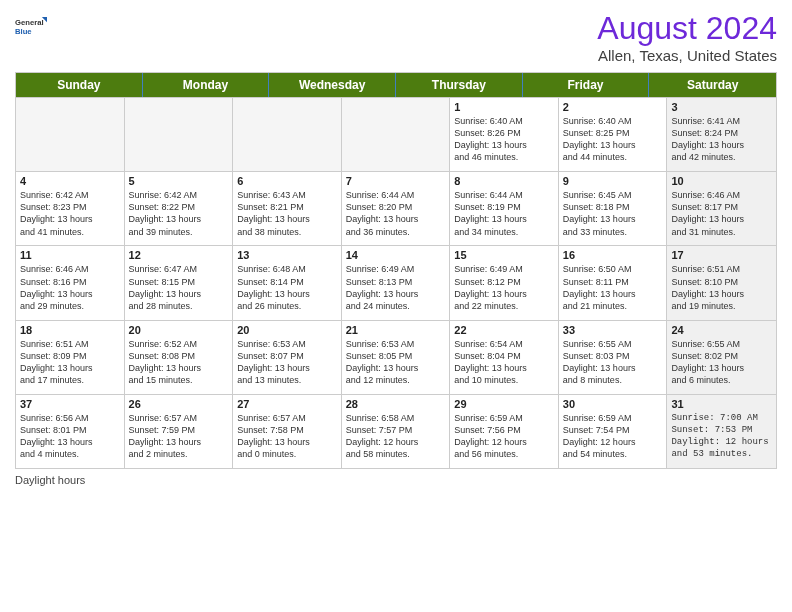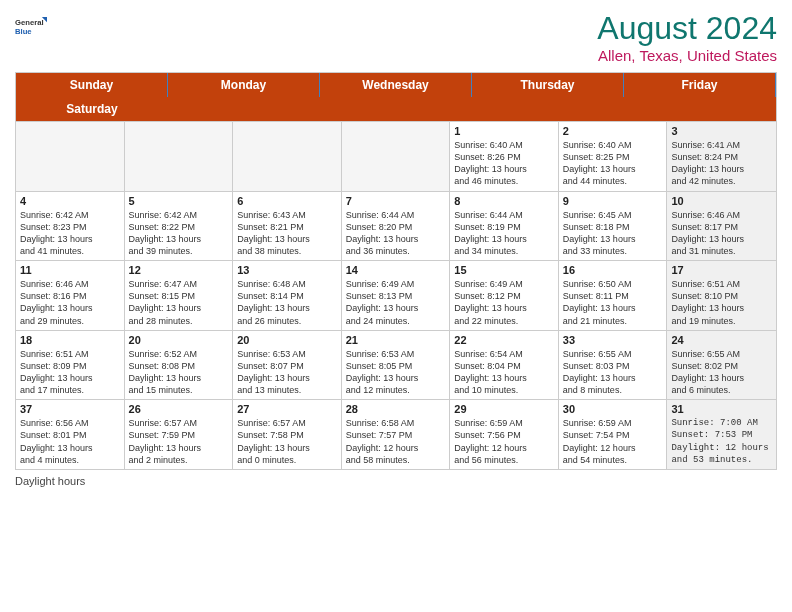--- a/index.html
+++ b/index.html
@@ -27,37 +27,37 @@
       display: flex;
       align-items: center;
       gap: 4px;
     }
     .title-block {
       text-align: right;
     }
     .title-block h1 {
       font-size: 32px;
       font-weight: normal;
-      color: #0f766e;
+      color: #6d28d9;
     }
     .title-block h2 {
       font-size: 15px;
       font-weight: normal;
-      color: #be185d;
+      color: #404040;
     }
     .calendar {
       flex: 1;
       display: flex;
       flex-direction: column;
       border: 1px solid #ccc;
     }
     .cal-header {
       display: grid;
-      grid-template-columns: repeat(5, 1fr);
-      background: #c2410c;
+      grid-template-columns: repeat(6, 1fr);
+      background: #4d7c0f;
     }
     .cal-header-cell {
       color: #fff;
       text-align: center;
       font-size: 12px;
       font-weight: bold;
       padding: 5px 2px;
       border-right: 1px solid #4080c0;
     }
     .cal-header-cell:last-child { border-right: none; }

